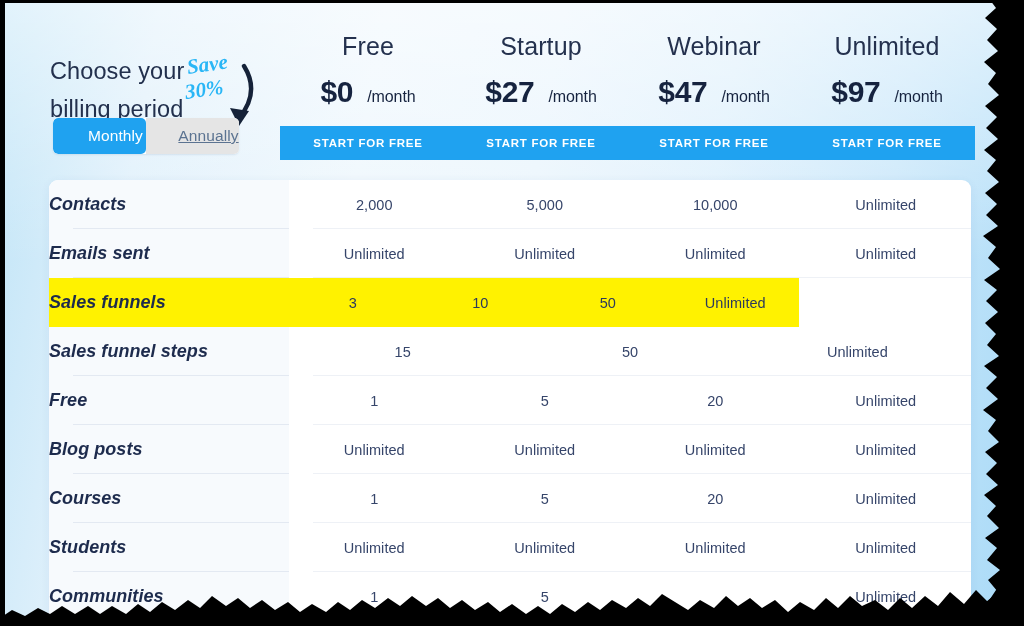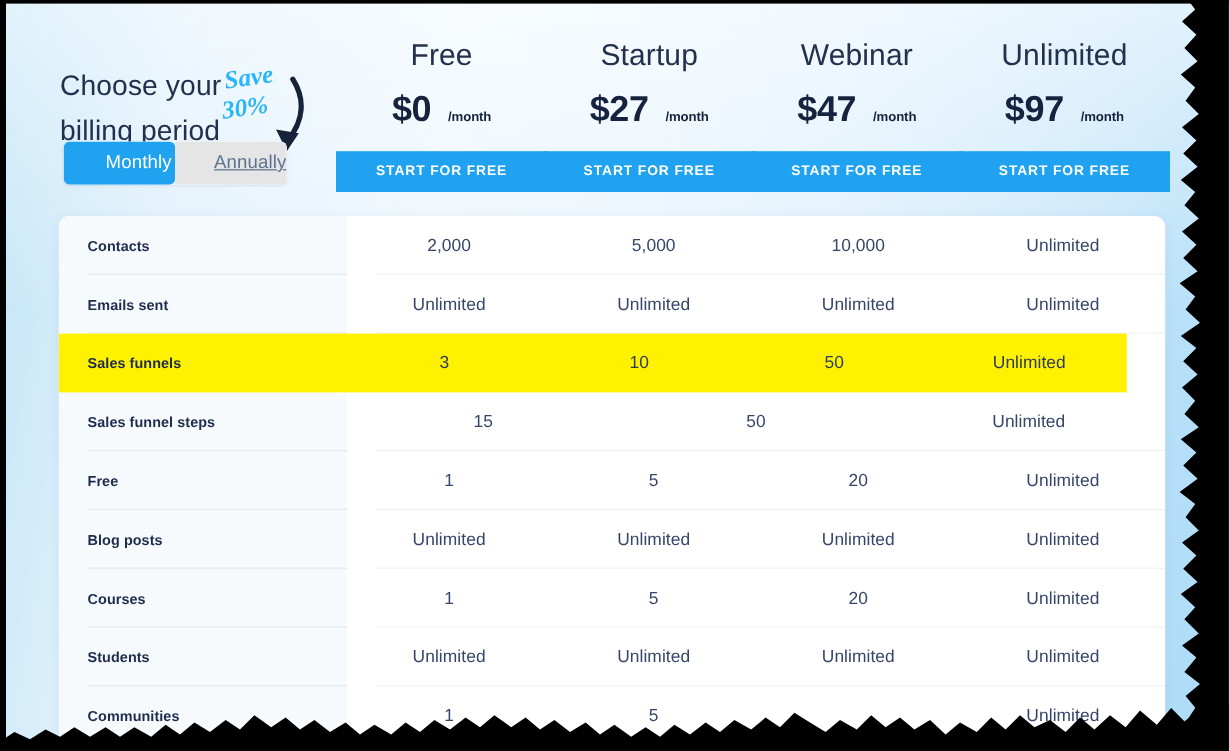--- a/index.html
+++ b/index.html
@@ -124,22 +124,22 @@
     margin-top: 14px;
     color: #16233f;
     white-space: nowrap;
   }
   .plan-price .amt {
     font-size: 30px;
     font-weight: 700;
     letter-spacing: -0.3px;
   }
   .plan-price .per {
-    font-size: 11px;
-    font-weight: 700;
+    font-size: 16px;
+    font-weight: 400;
     letter-spacing: -0.1px;
     padding-left: 14px;
   }
   .cta {
     display: inline-block;
     margin-top: 17px;
     padding: 0 33px;
     height: 34px;
     line-height: 34px;
     background: #1fa2f0;
@@ -178,25 +178,25 @@
 
   .trow {
     position: relative;
     height: 49px;
     display: flex;
     align-items: center;
     z-index: 1;
   }
   .trow .label {
     flex: 0 0 240px;
-    padding-left: 24px;
-    font-size: 12px;
+    font-size: 18px;
     font-weight: 700;
     color: #1d2b4d;
     letter-spacing: 0.05px;
+    font-style: italic;
   }
   .trow .cell {
     flex: 1 1 0;
     text-align: center;
     font-size: 14.5px;
     font-weight: 400;
     color: #36456a;
     letter-spacing: 0.05px;
   }
   
@@ -208,21 +208,21 @@
     bottom: 0;
     height: 1px;
     background: linear-gradient(to right,
        #e3e9f2 0px, #e3e9f2 216px,
        rgba(0,0,0,0) 216px, rgba(0,0,0,0) 240px,
        #eef1f6 240px, #eef1f6 100%);
   }
   .trow.highlight {
     background: #fff200;
     z-index: 2;
-    width: 890px;
+    width: 750px;
   }
   .trow.highlight .label { color: #1d2b4d; }
   .trow.highlight .cell  { color: #2c3a5c; }
   .trow.highlight::after { display: none; }
   .trow.last .label,
   .trow.last .cell { position: relative; }
 
   
   .tear { position: absolute; z-index: 40; pointer-events: none; }
   #tear-right { right: 0; top: 0; width: 64px; height: 626px; }

